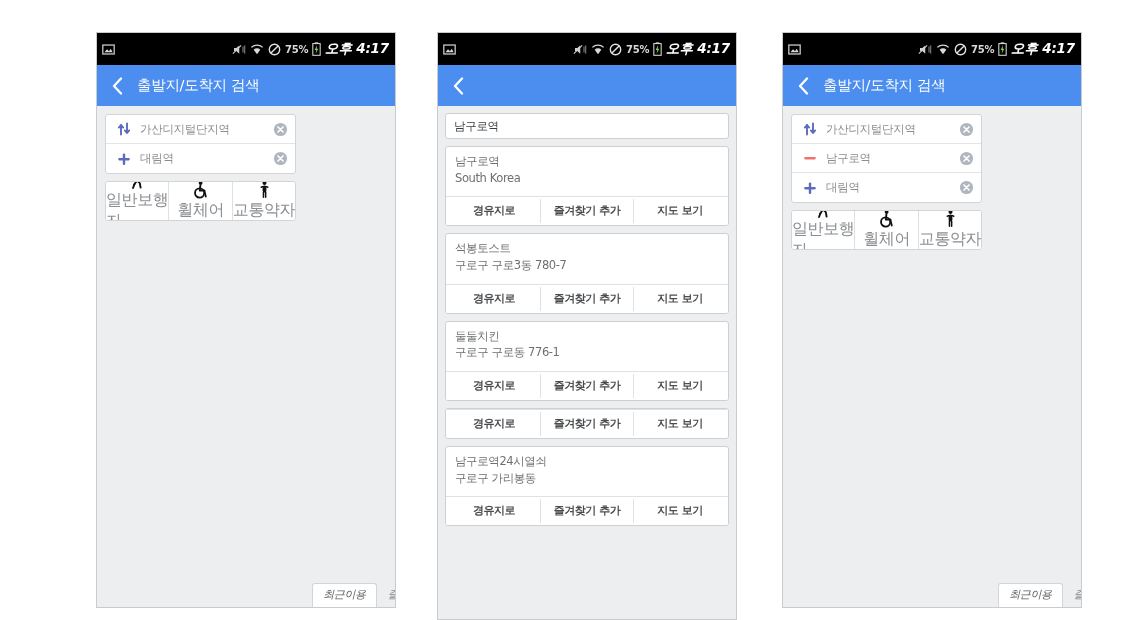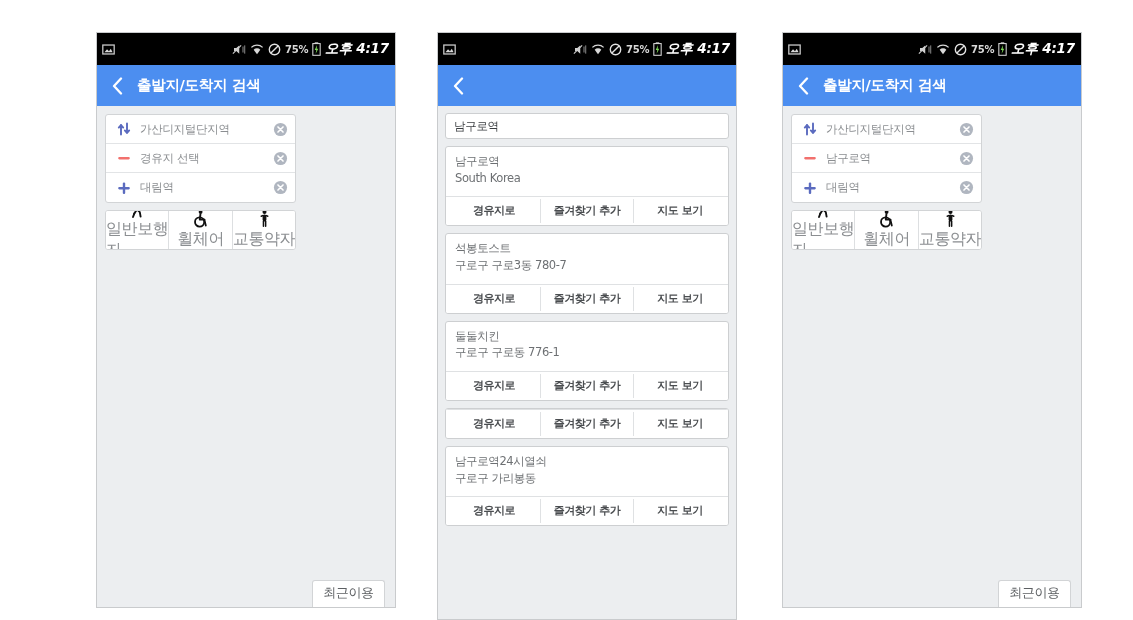--- a/index.html
+++ b/index.html
@@ -58,21 +58,21 @@
   }
   .back-chevron{
     width:20px;height:20px;
     display:inline-flex;align-items:center;justify-content:center;
     margin-right:10px;
     cursor:pointer;
   }
   .appbar-title{
     color:#ffffff;
     font-size:14.5px;
-    font-weight:bold;
+    font-weight:normal;
     letter-spacing:-0.3px;
   }
 
   
   .screen-body{
     flex:1 1 auto;
     background:#eceef0;
     display:flex;
     flex-direction:row;
     min-height:0;
@@ -144,28 +144,29 @@
 
   
   .tabs{
     display:flex;
     align-items:flex-end;
     padding:6px 0 0 8px;
     flex:0 0 auto;
   }
   .tab{
     padding:5px 11px 5px 11px;
-    font-size:13px;
+    font-size:11px;
     color:#8b8e91;
     letter-spacing:-0.4px;
     cursor:pointer;
     border-top-left-radius:3px;
     border-top-right-radius:3px;
     background:transparent;
     line-height:1.3;
+    font-style:italic;
   }
   .tab.active{
     background:#ffffff;
     color:#5c5f62;
     border:1px solid #d2d4d6;
     border-bottom:1px solid #ffffff;
     margin-bottom:-1px;
     padding:4px 10px 5px 10px;
   }
   .tab-panel{
@@ -321,34 +322,20 @@
             </span>
             <span class="field-text">가산디지털단지역</span>
             <span class="clear-btn">
               <svg width="15" height="15" viewBox="0 0 16 16">
                   <circle cx="8" cy="8" r="7" fill="#b0b6c0"></circle>
                   <path d="M5.3 5.3 L10.7 10.7 M10.7 5.3 L5.3 10.7" stroke="#ffffff" stroke-width="1.7" stroke-linecap="round"></path>
                 </svg>
             </span>
           </div>
 
-          <div class="field-row">
-            <span class="field-icon">
-              <svg width="14" height="14" viewBox="0 0 14 14">
-                  <rect x="1.2" y="6" width="11.6" height="2.4" rx="1.1" fill="#f2706d"></rect>
-                </svg>
-            </span>
-            <span class="field-text">경유지 선택</span>
-            <span class="clear-btn">
-              <svg width="15" height="15" viewBox="0 0 16 16">
-                  <circle cx="8" cy="8" r="7" fill="#b0b6c0"></circle>
-                  <path d="M5.3 5.3 L10.7 10.7 M10.7 5.3 L5.3 10.7" stroke="#ffffff" stroke-width="1.7" stroke-linecap="round"></path>
-                </svg>
-            </span>
-          </div>
 
           <div class="field-row">
             <span class="field-icon">
               <svg width="14" height="14" viewBox="0 0 14 14">
                   <rect x="1.2" y="6" width="11.6" height="2.4" rx="1.1" fill="#5b6bbf"></rect>
                   <rect x="5.8" y="1.4" width="2.4" height="11.6" rx="1.1" fill="#5b6bbf"></rect>
                 </svg>
             </span>
             <span class="field-text">대림역</span>
             <span class="clear-btn">

